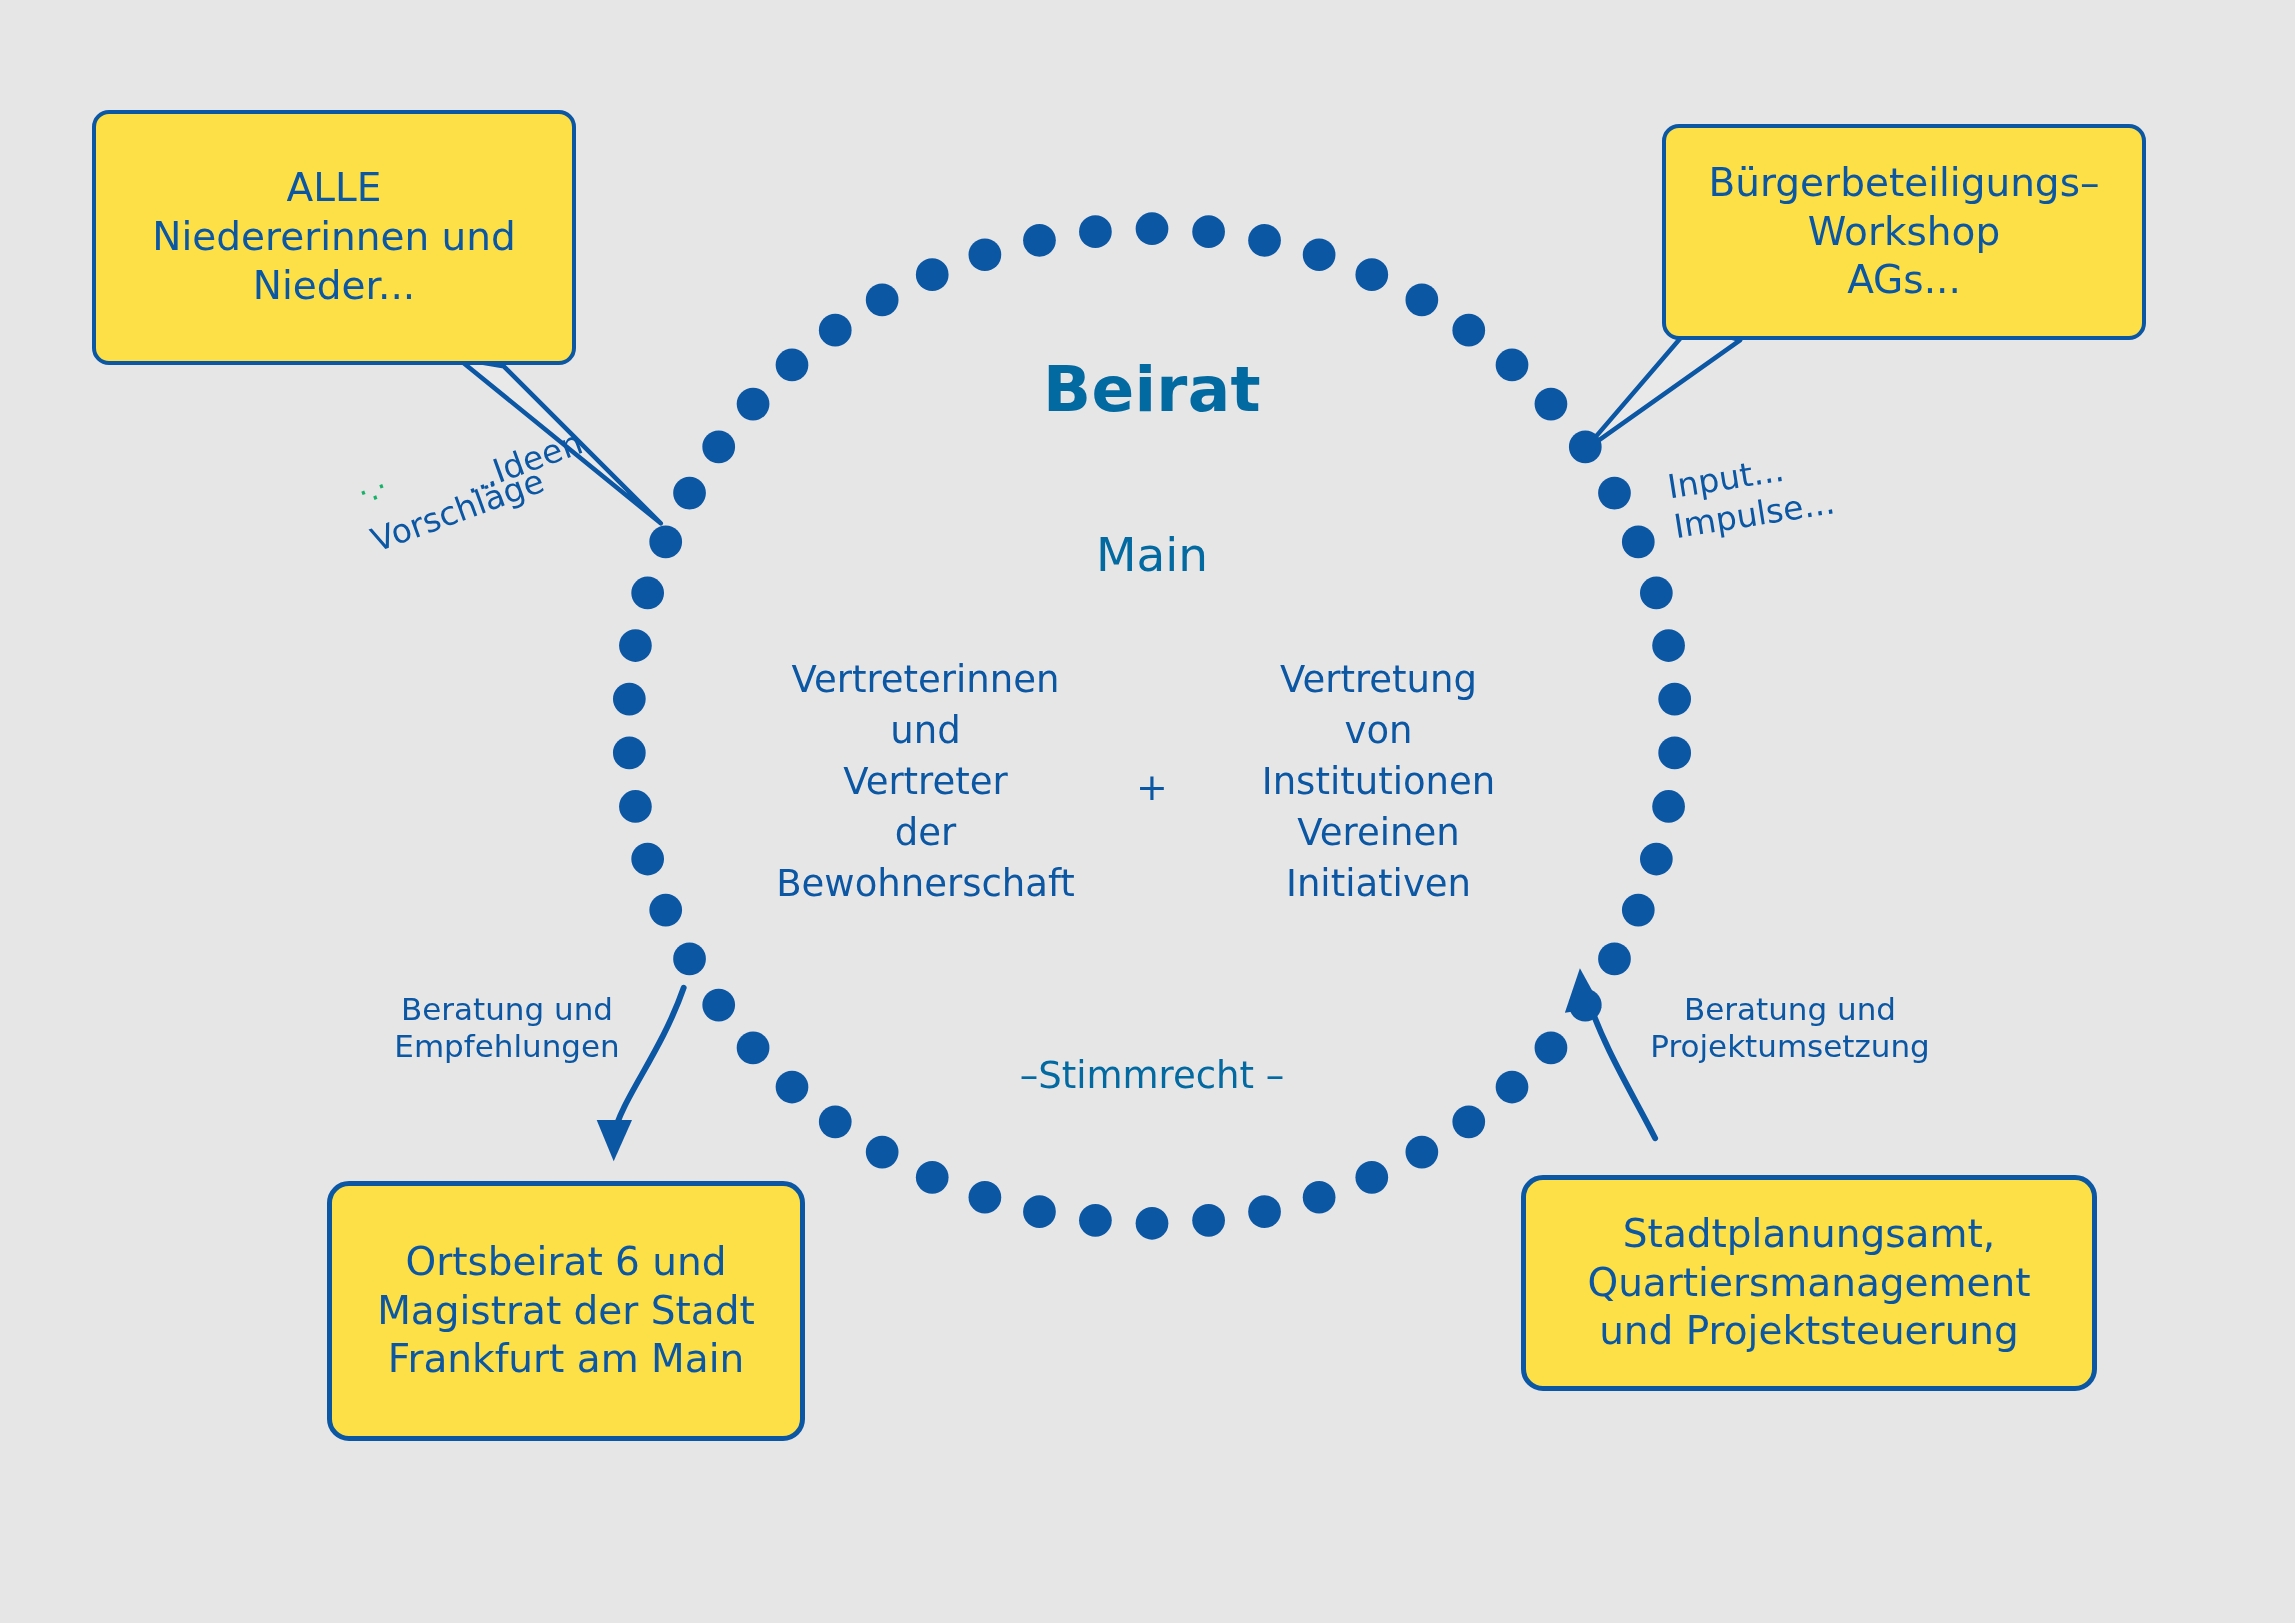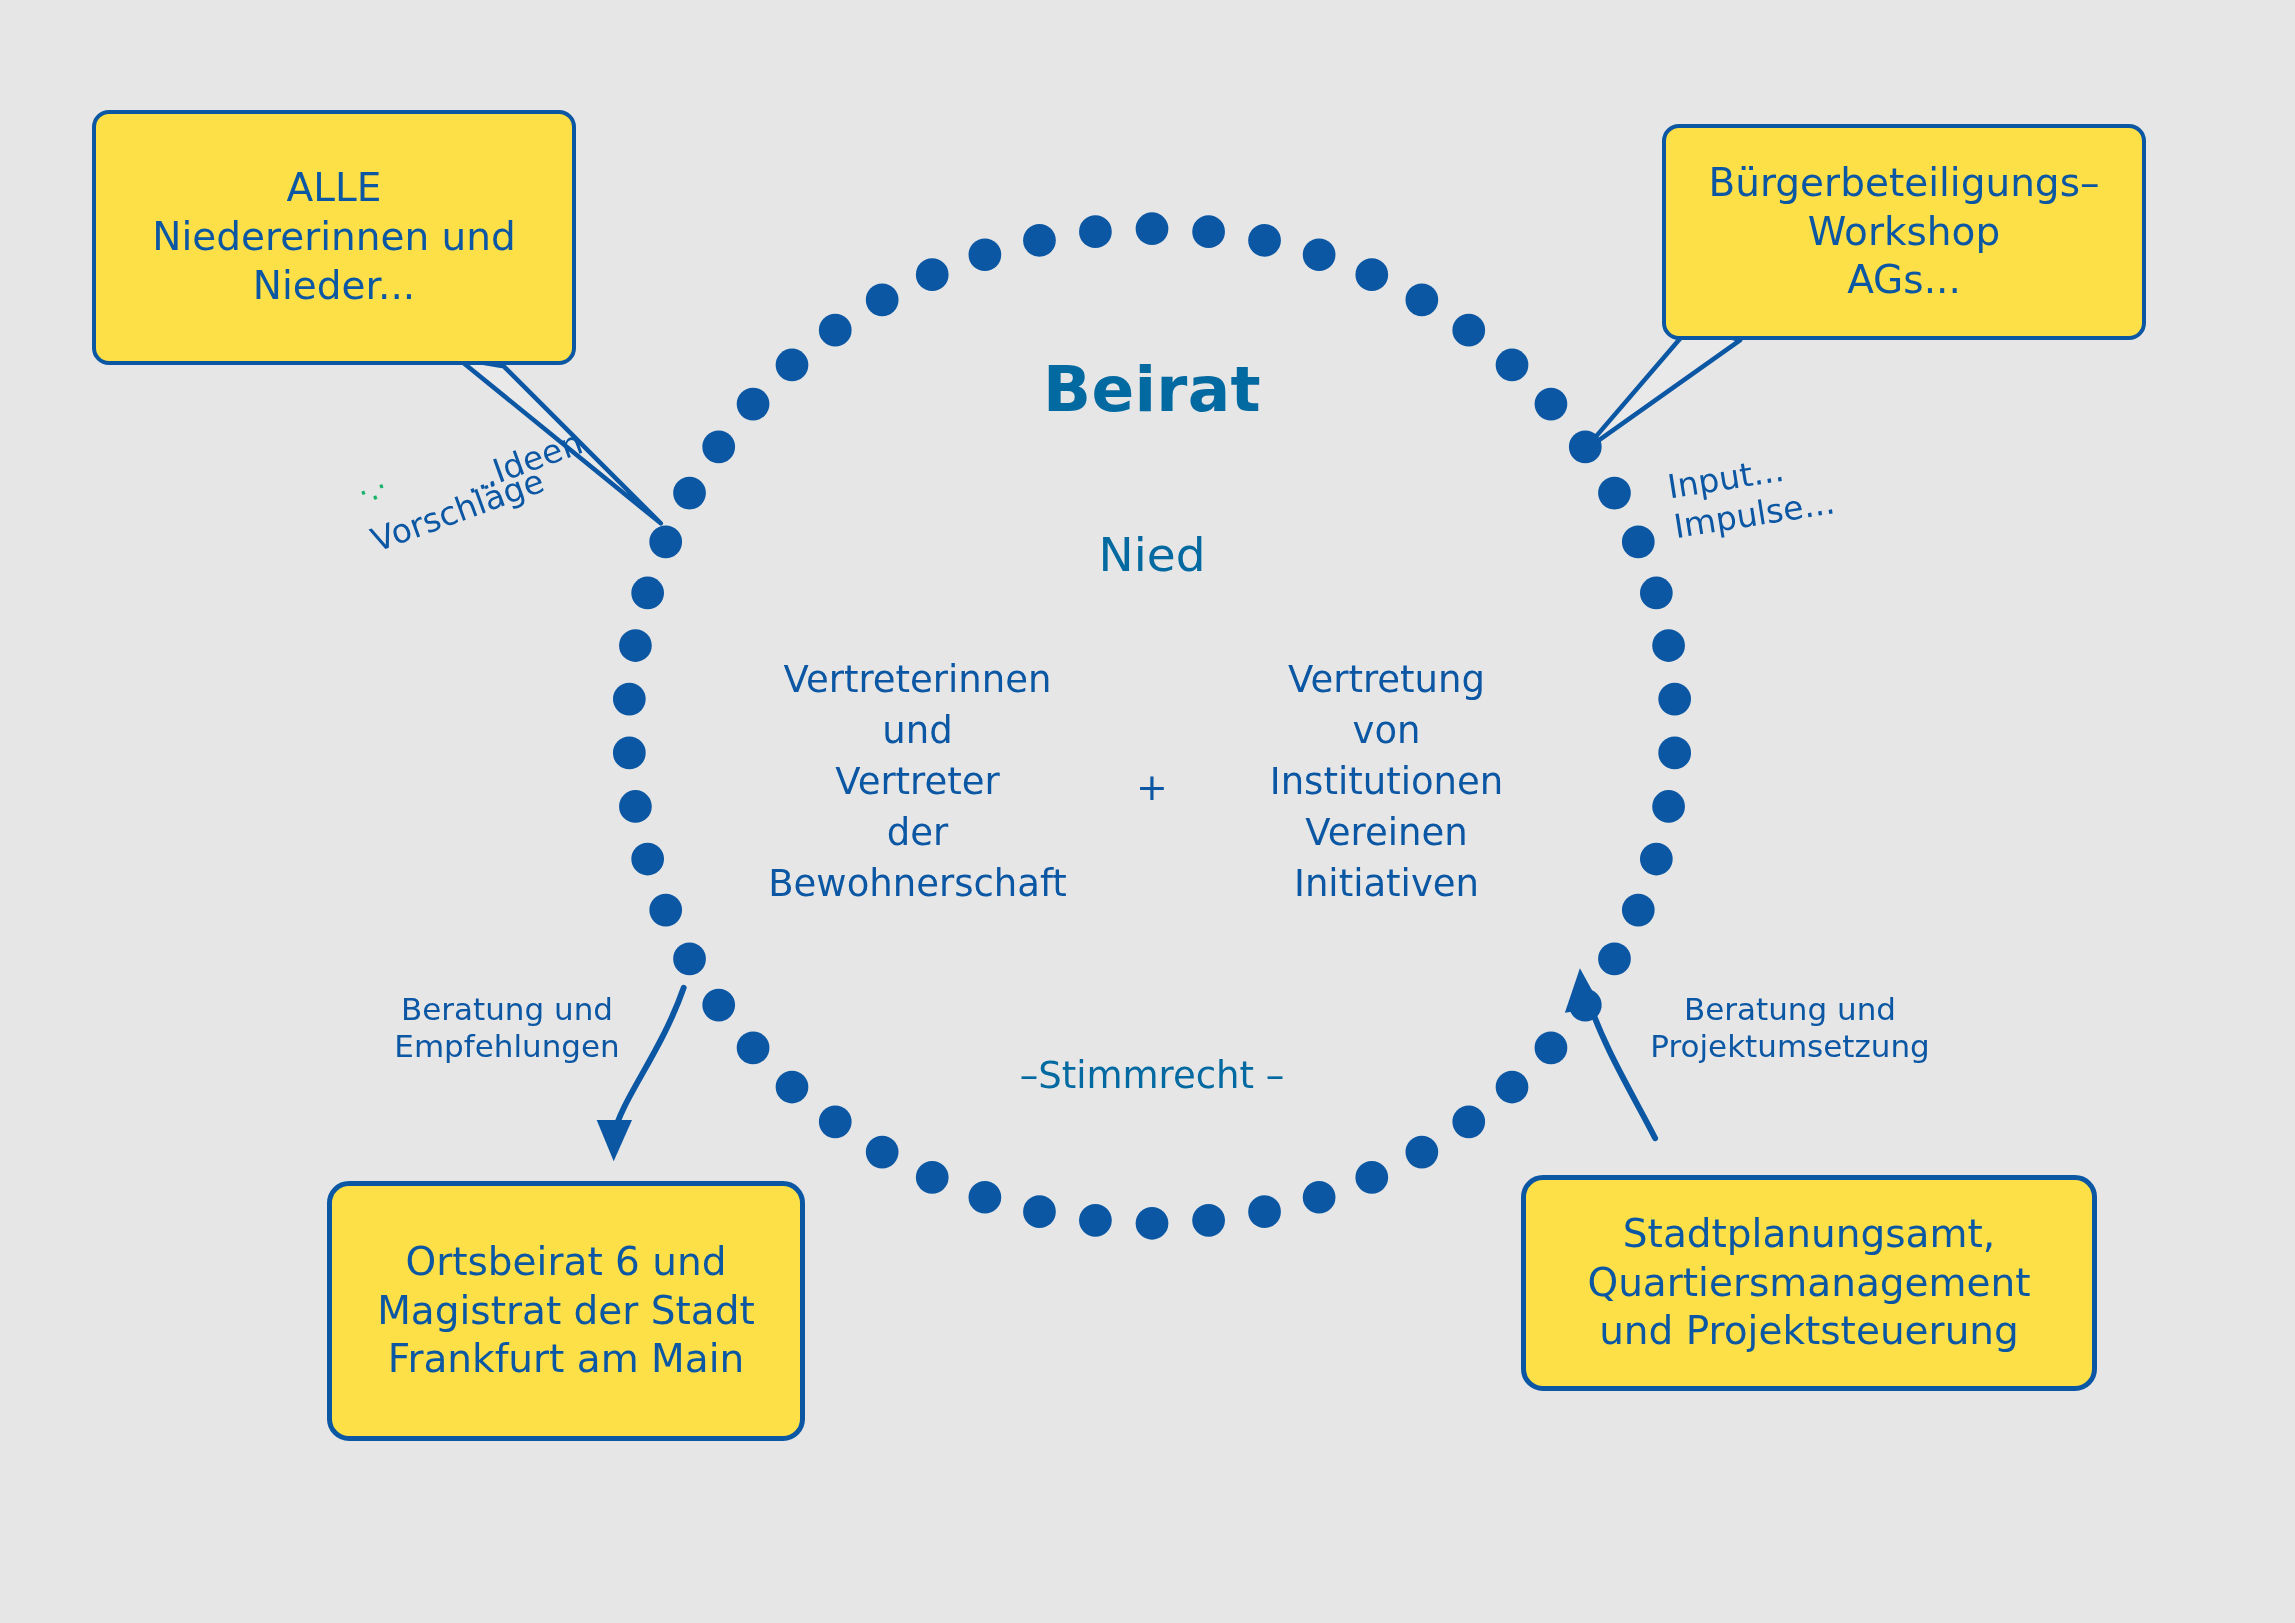--- a/index.html
+++ b/index.html
@@ -61,21 +61,21 @@
   }
 
   #columns {
     position: absolute;
     left: 707px;
     top: 654px;
     width: 890px;
     display: flex;
     align-items: flex-start;
     justify-content: center;
-    gap: 12px;
+    gap: 4px;
   }
   .col {
     width: 366px;
     text-align: center;
     font-size: 37px;
     line-height: 1.38;
   }
   .plus {
     width: 79px;
     text-align: center;
@@ -272,21 +272,21 @@
           <circle cx="447.6" cy="158.8" r="25"></circle>
           <circle cx="524.1" cy="120.2" r="25"></circle>
           <circle cx="604.6" cy="89.8" r="25"></circle>
           <circle cx="688.0" cy="67.8" r="25"></circle>
           <circle cx="773.5" cy="54.5" r="25"></circle>
         </g>
     </svg>
   </div>
 
   <div class="center-block" id="beirat-title">Beirat</div>
-  <div class="center-block" id="nied-line">Nied</div>
+  <div class="center-block" id="nied-line">Main</div>
 
   <div id="columns">
     <div class="col">Vertreterinnen<br>und<br>Vertreter<br>der<br>Bewohnerschaft</div>
     <div class="plus">+</div>
     <div class="col">Vertretung<br>von<br>Institutionen<br>Vereinen<br>Initiativen</div>
   </div>
 
   <div class="center-block" id="stimmrecht">–Stimmrecht  –</div>
 
   <div class="box" id="bubble-top-left">

